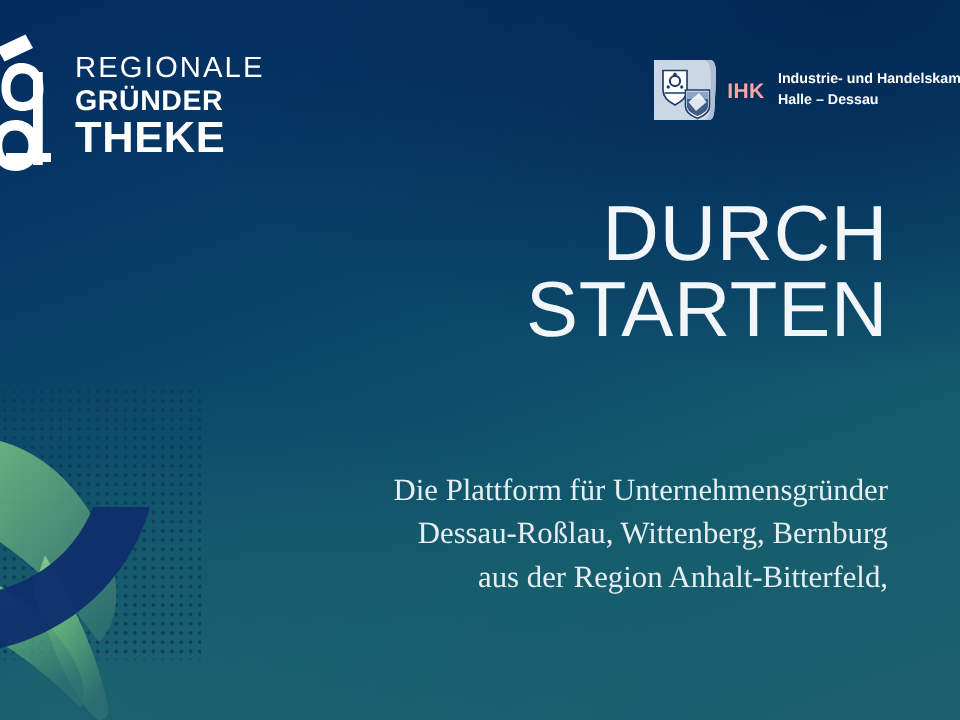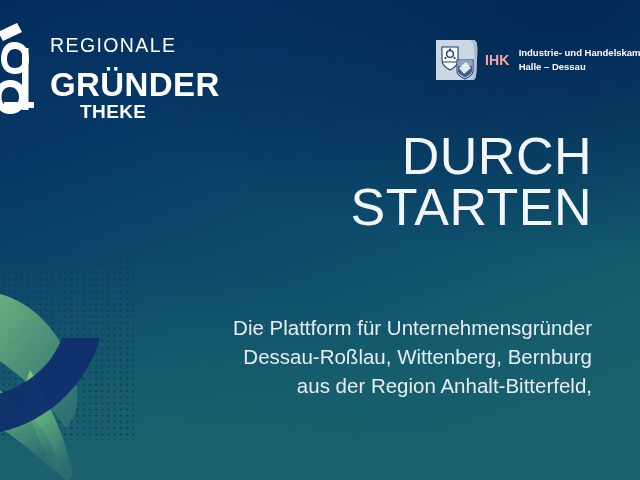--- a/index.html
+++ b/index.html
@@ -61,29 +61,28 @@
     margin-left:8px;
     color:#ffffff;
     line-height:1;
     padding-top:18px;
   }
   .wm-1 {
     font-size:19.5px; font-weight:400;
     letter-spacing:1.4px;
   }
   .wm-2 {
-    font-size:33px; font-weight:700;
-    letter-spacing:.4px;
-    margin-top:12px;
-  }
-  .wm-3 {
     font-size:19px; font-weight:700;
     letter-spacing:.4px;
+    margin-top:2px;
+  }
+  .wm-3 {
+    font-size:29px; font-weight:700;
+    letter-spacing:.4px;
     margin-top:1px;
-    margin-left:30px;
   }
 
   
   .ihk {
     position:absolute; right:-18px; top:38px;
     display:flex; align-items:center;
   }
   .ihk-crest { width:48px; height:44px; }
   .ihk-crest svg { display:block; width:100%; height:100%; }
   .ihk-abbr {
@@ -114,20 +113,21 @@
 
   
   .subtitle {
     position:absolute;
     right:48px; top:313px;
     text-align:right;
     color:#e7eef1;
     font-weight:400;
     font-size:20.5px;
     line-height:1.42;
+    font-family:Liberation Serif, serif;
   }
   .subtitle div { white-space:nowrap; }
 </style>
 </head>
 <body>
 
 <div id="stage">
 
   <div class="bg-base"></div>
   <div class="bg-wash"></div>

